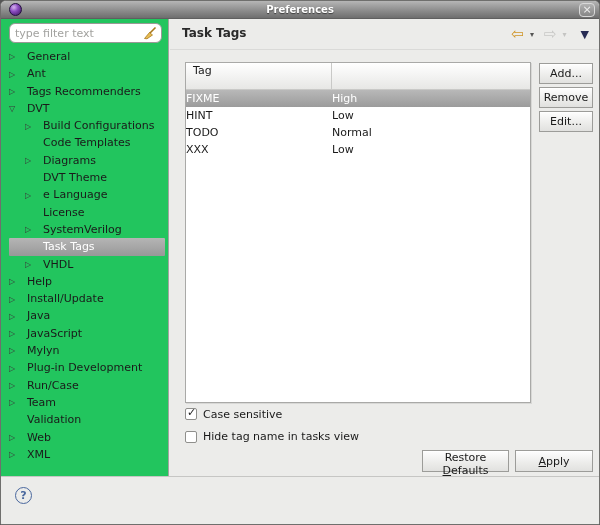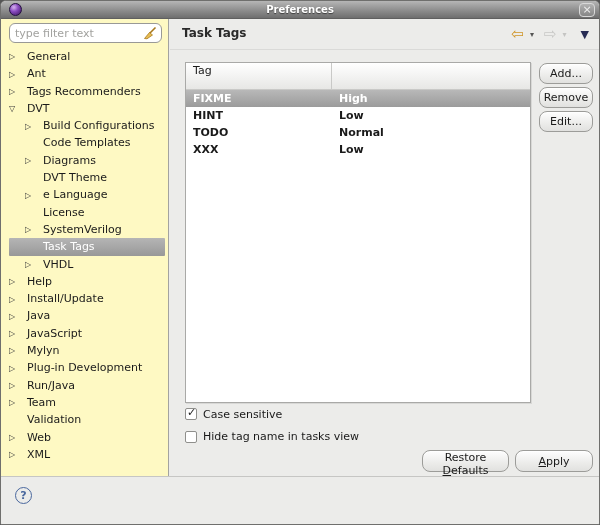--- a/index.html
+++ b/index.html
@@ -29,21 +29,21 @@
   .closebtn {
     position:absolute; right:4px; top:2px; width:16px; height:14px;
     border:1px solid #d8d8d8; border-radius:4px;
     background:rgba(255,255,255,.12);
     color:#ededed; font-size:11px; line-height:12px; text-align:center;
     cursor:default;
   }
   
   .sidebar {
     position:absolute; left:0; top:18px; width:168px; bottom:48px;
-    background:#fef9c3; border-right:1px solid #a3a3a0;
+    background:#22c55e; border-right:1px solid #a3a3a0;
   }
   .filterwrap {
     position:absolute; left:8px; top:4px; width:153px; height:20px;
     border:1px solid #999996; border-radius:6px; background:#fff;
     display:flex; align-items:center; padding:0 4px 0 5px;
   }
   .filterwrap input {
     flex:1; min-width:0; border:none; outline:none; font:inherit; color:#1a1a1a; background:transparent;
   }
   .filterwrap input::placeholder { color:#a2a29f; }
@@ -77,25 +77,25 @@
   .thead {
     display:grid; grid-template-columns:146px 1fr; height:27px;
     background:linear-gradient(#ffffff, #e7e7e5);
     border-bottom:1px solid #c9c9c7;
   }
   .thead span {
     padding-left:7px; line-height:16px; overflow:hidden;
   }
   .thead span:first-child { border-right:1px solid #c9c9c7; }
   .trowt { display:grid; grid-template-columns:146px 1fr; height:17px; line-height:17px; }
-  .trowt span { padding-left:7px; overflow:hidden;font-weight:bold; }
+  .trowt span { overflow:hidden; }
   .trowt.sel { background:linear-gradient(#b8b8b8, #9b9b9b); color:#fff; }
   
   .btn {
-    position:absolute; border:1px solid #9c9c99; border-radius:8px;
+    position:absolute; border:1px solid #9c9c99; border-radius:0;
     background:linear-gradient(#fefefe, #ececea 60%, #e1e1df);
     font:inherit; color:#1a1a1a; text-align:center; cursor:default;
     box-shadow:0 1px 0 rgba(255,255,255,.7) inset;
   }
   .btn-add    { left:369px; top:44px;  width:54px; height:21px; }
   .btn-remove { left:369px; top:68px;  width:54px; height:21px; }
   .btn-edit   { left:369px; top:92px;  width:54px; height:21px; }
   .btn-restore{ left:252px; top:431px; width:87px; height:22px; }
   .btn-apply  { left:345px; top:431px; width:78px; height:22px; }
   .accel { text-decoration:underline; }
@@ -154,21 +154,21 @@
         <div class="trow lvl1"><span class="arrow"></span><span>License</span></div>
         <div class="trow lvl1"><span class="arrow">▷</span><span>SystemVerilog</span></div>
         <div class="trow lvl1 sel"><span class="arrow"></span><span>Task Tags</span></div>
         <div class="trow lvl1"><span class="arrow">▷</span><span>VHDL</span></div>
         <div class="trow"><span class="arrow">▷</span><span>Help</span></div>
         <div class="trow"><span class="arrow">▷</span><span>Install/Update</span></div>
         <div class="trow"><span class="arrow">▷</span><span>Java</span></div>
         <div class="trow"><span class="arrow">▷</span><span>JavaScript</span></div>
         <div class="trow"><span class="arrow">▷</span><span>Mylyn</span></div>
         <div class="trow"><span class="arrow">▷</span><span>Plug-in Development</span></div>
-        <div class="trow"><span class="arrow">▷</span><span>Run/Java</span></div>
+        <div class="trow"><span class="arrow">▷</span><span>Run/Case</span></div>
         <div class="trow"><span class="arrow">▷</span><span>Team</span></div>
         <div class="trow"><span class="arrow"></span><span>Validation</span></div>
         <div class="trow"><span class="arrow">▷</span><span>Web</span></div>
         <div class="trow"><span class="arrow">▷</span><span>XML</span></div>
       </div>
   </div>
 
   <div class="rightpanel">
     <span class="pagetitle">Task Tags</span>
     <span class="navicons">

